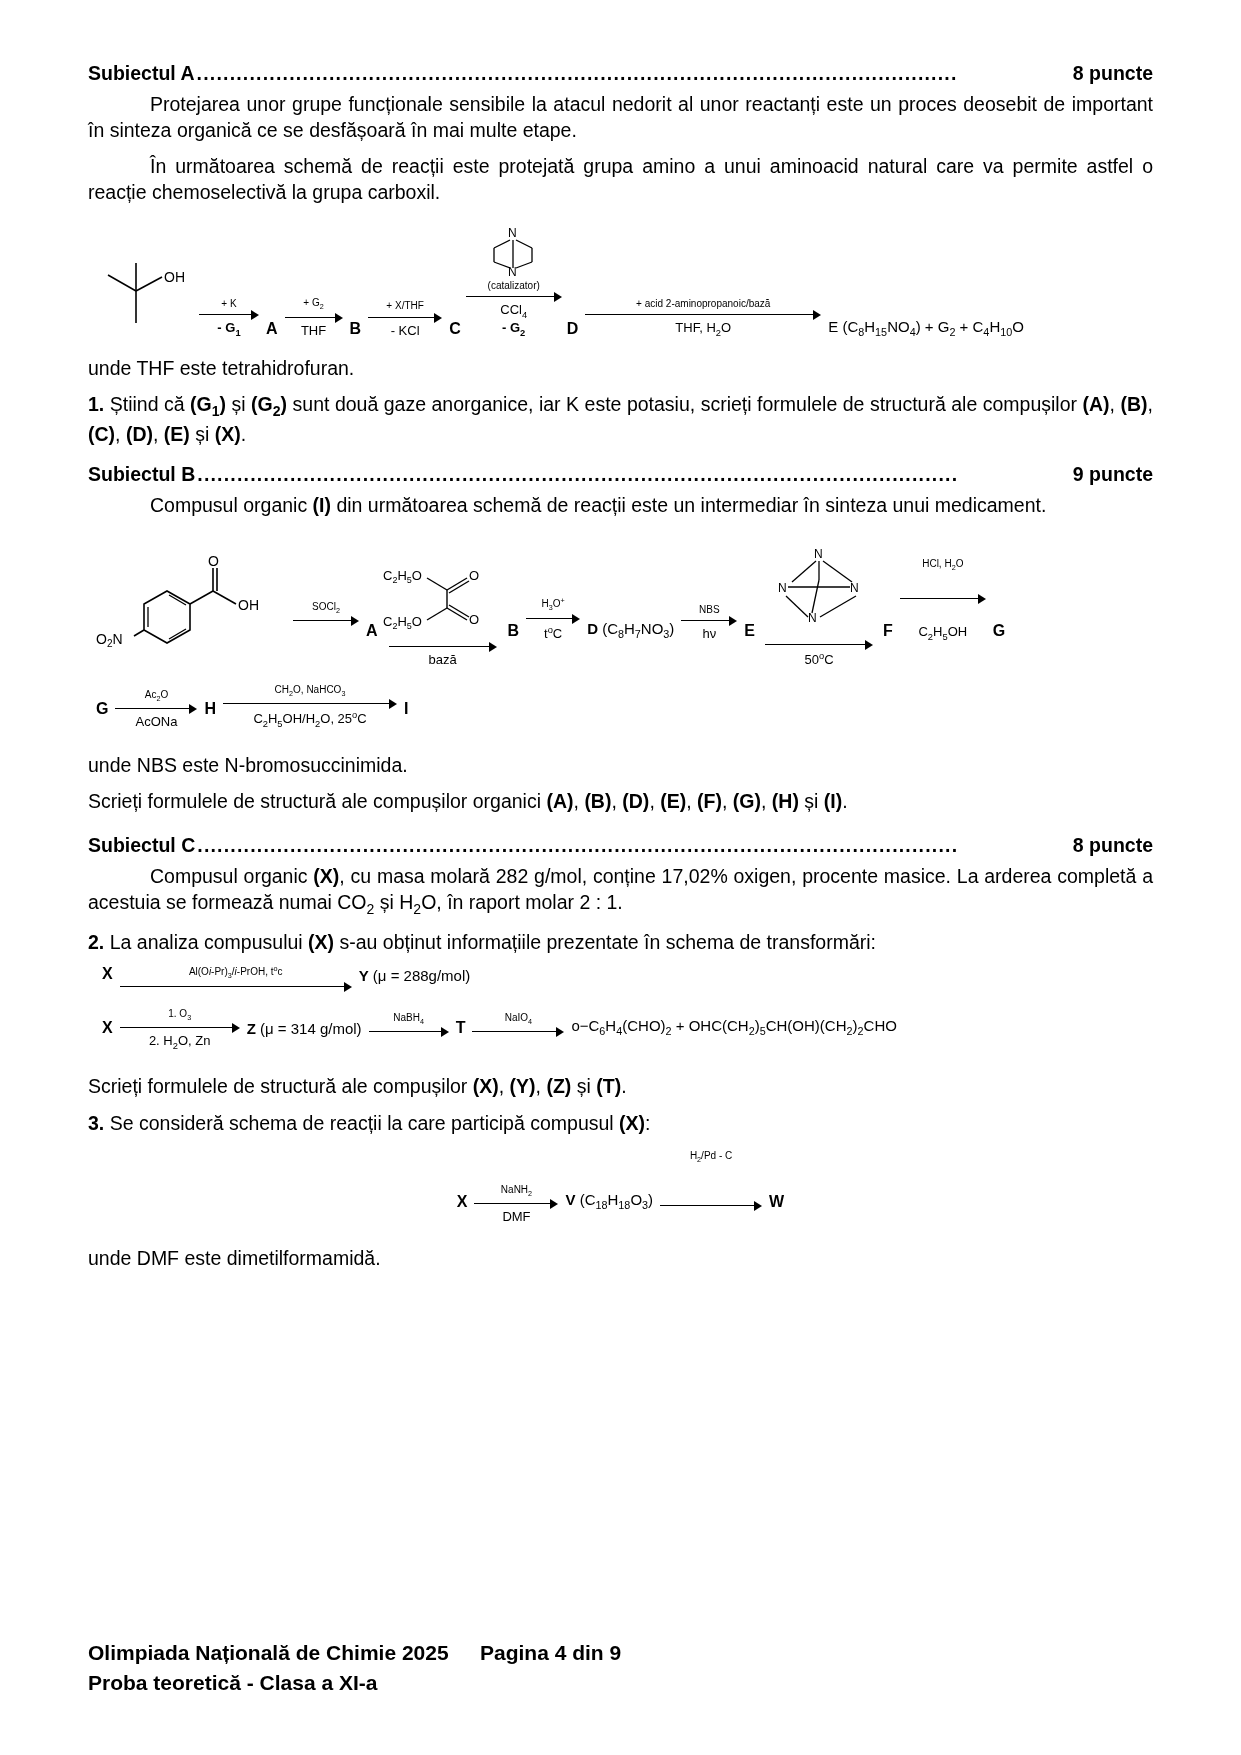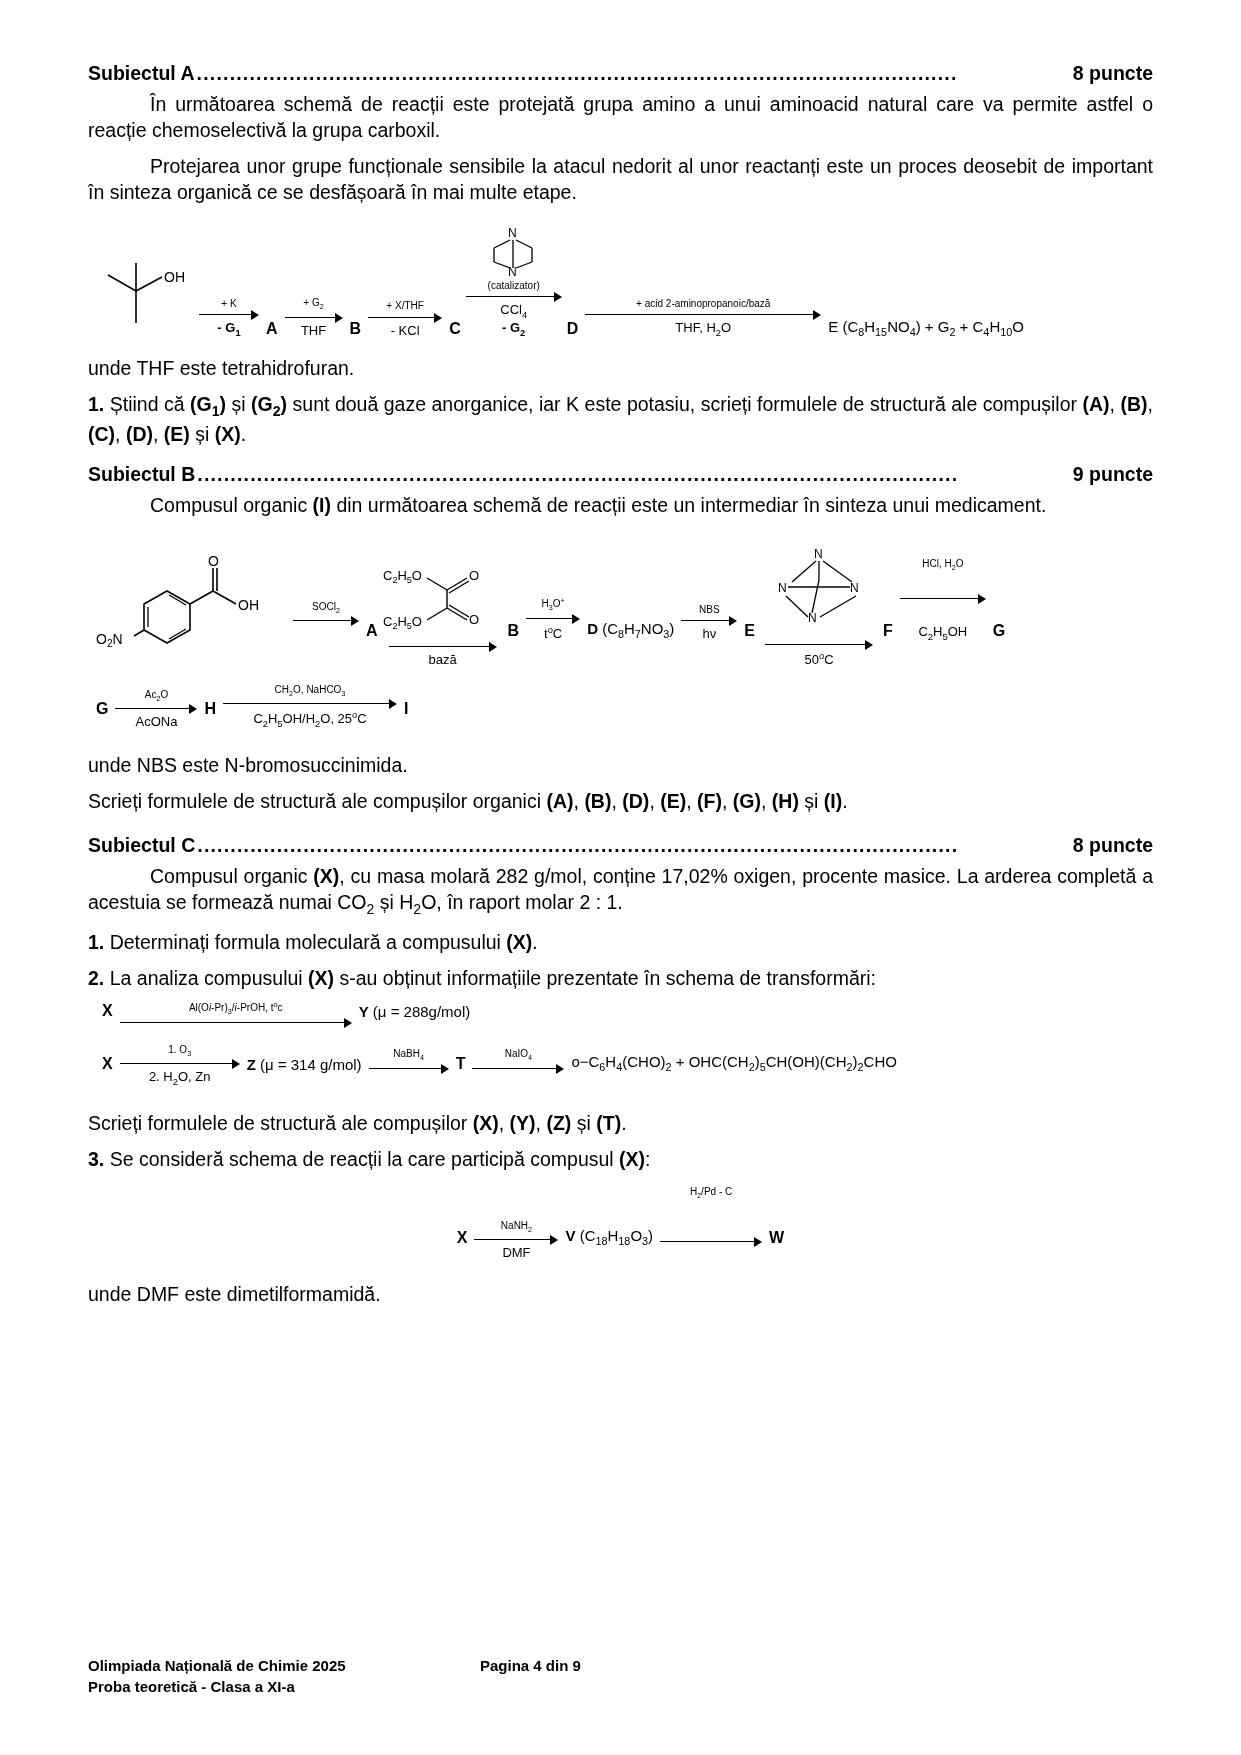--- a/index.html
+++ b/index.html
@@ -104,21 +104,21 @@
   }
 
   
   svg { display: block; }
   .inline-svg { display: inline-block; vertical-align: middle; }
 
   .footer {
     position: absolute;
     left: 88px;
     bottom: 58px;
-    font-size: 15px;
+    font-size: 21px;
     font-weight: bold;
     line-height: 1.4;
   }
   .footer .pg {
     position: absolute;
     left: 392px;
     top: 0;
     white-space: nowrap;
   }
 </style>
@@ -126,22 +126,22 @@
 <body>
 
 <div class="page">
 
   <div class="sec-head">
     <span>Subiectul A</span>
     <span class="dots">...................................................................................................................</span>
     <span>8 puncte</span>
   </div>
 
+  <p class="para indent">Protejarea unor grupe funcționale sensibile la atacul nedorit al unor reactanți este un proces deosebit de important în sinteza organică ce se desfășoară în mai multe etape.</p>
   <p class="para indent">În următoarea schemă de reacții este protejată grupa amino a unui aminoacid natural care va permite astfel o reacție chemoselectivă la grupa carboxil.</p>
-  <p class="para indent">Protejarea unor grupe funcționale sensibile la atacul nedorit al unor reactanți este un proces deosebit de important în sinteza organică ce se desfășoară în mai multe etape.</p>
 
   <div class="scheme" style="margin-left:8px;">
     <div class="row" style="align-items:flex-end;">
 
       <span class="inline-svg" style="margin-bottom:6px;">
         <svg width="96" height="82" viewBox="0 0 96 82">
           <line x1="40" y1="40" x2="12" y2="24" stroke="#000" stroke-width="1.6"></line>
           <line x1="40" y1="40" x2="40" y2="12" stroke="#000" stroke-width="1.6"></line>
           <line x1="40" y1="40" x2="40" y2="72" stroke="#000" stroke-width="1.6"></line>
           <line x1="40" y1="40" x2="66" y2="26" stroke="#000" stroke-width="1.6"></line>
@@ -340,23 +340,20 @@
   <div class="sec-head" style="margin-top:20px;justify-content:flex-end;">
     <span>Subiectul C</span>
     <span class="dots">...................................................................................................................</span>
     <span>8 puncte</span>
   </div>
 
   <p class="para indent">
     Compusul organic <b>(X)</b>, cu masa molară 282 g/mol, conține 17,02% oxigen, procente masice. La arderea completă a acestuia se formează numai CO<sub>2</sub> și H<sub>2</sub>O, în raport molar 2 : 1.
   </p>
 
-  <p class="para">
-    <b>1.</b> Determinați formula moleculară a compusului <b>(X)</b>.
-  </p>
 
   <p class="para">
     <b>2.</b> La analiza compusului <b>(X)</b> s-au obținut informațiile prezentate în schema de transformări:
   </p>
 
   <div class="scheme" style="margin-left:14px; margin-top:10px;">
     <div class="row" style="align-items:flex-end;">
       <span class="letter" style="margin-bottom:8px;">X</span>
       <span class="arrow-box" style="width:236px;">
         <span class="arrow-top">Al(O<i>i</i>-Pr)<sub>3</sub>/<i>i</i>-PrOH, t<sup>o</sup>c</span>

